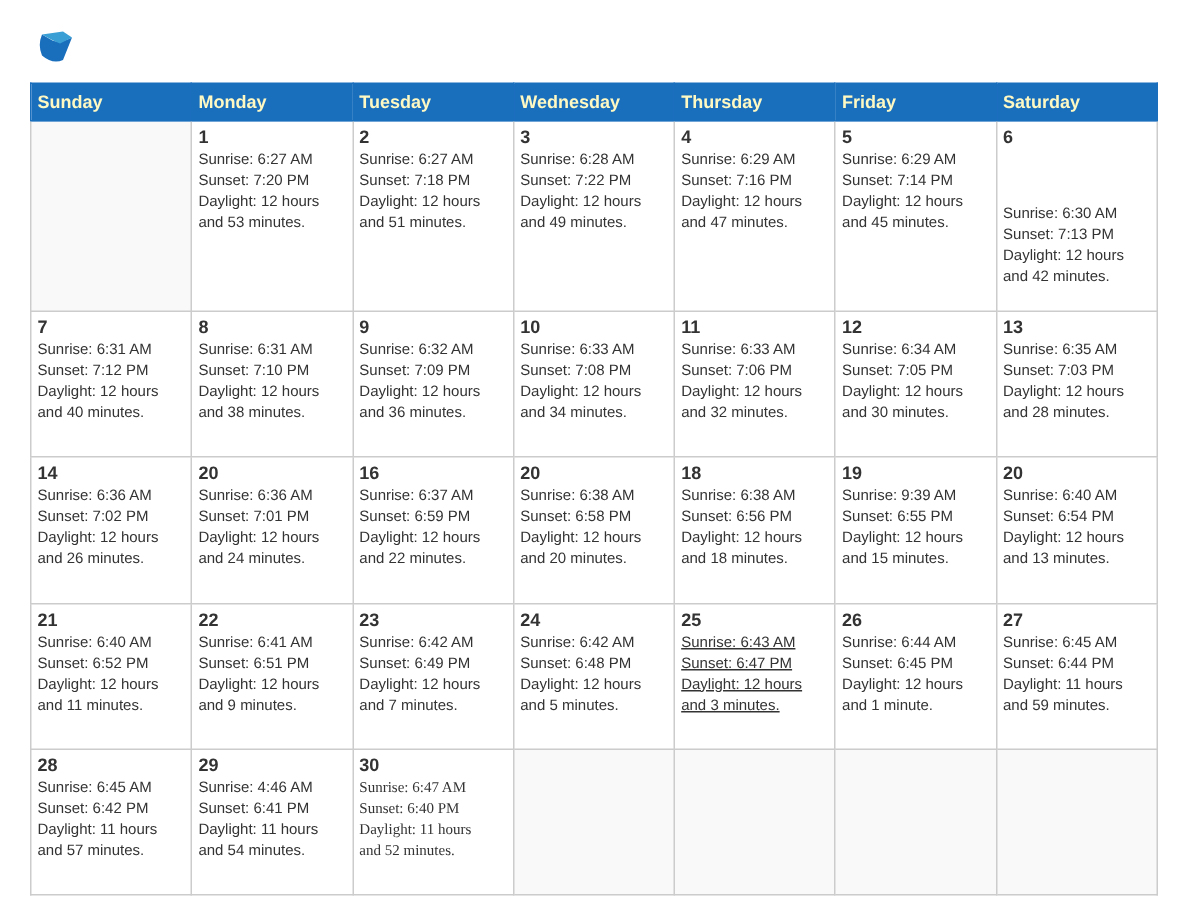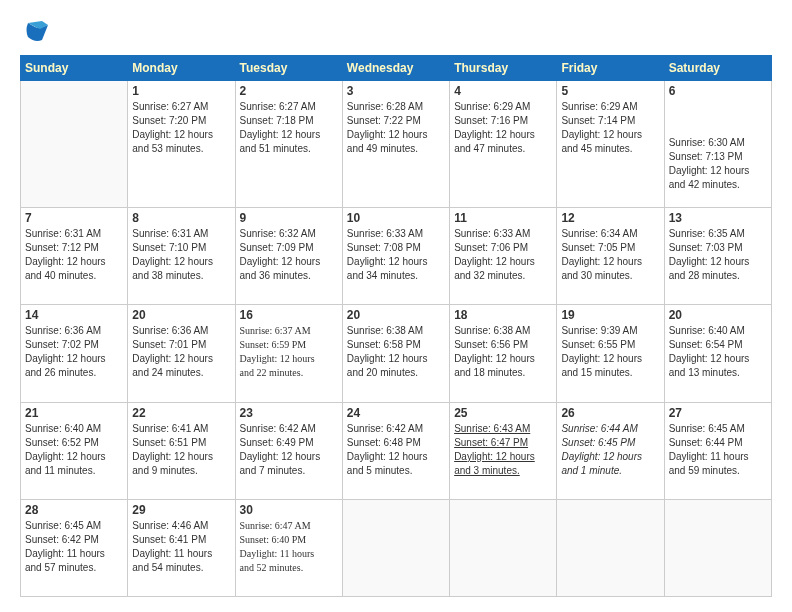--- a/index.html
+++ b/index.html
@@ -242,21 +242,21 @@
           </td>
           <td>
             <span class="day-num">20</span>
             <div class="day-info" style="white-space: pre-line;">Sunrise: 6:36 AM
 Sunset: 7:01 PM
 Daylight: 12 hours
 and 24 minutes.</div>
           </td>
           <td>
             <span class="day-num">16</span>
-            <div class="day-info" style="white-space: pre-line; font-family: Liberation Serif, serif;">Sunrise: 6:37 AM
+            <div class="day-info" style="white-space: pre-line;">Sunrise: 6:37 AM
 Sunset: 6:59 PM
 Daylight: 12 hours
 and 22 minutes.</div>
           </td>
           <td>
             <span class="day-num">20</span>
             <div class="day-info" style="white-space: pre-line;">Sunrise: 6:38 AM
 Sunset: 6:58 PM
 Daylight: 12 hours
 and 20 minutes.</div>
@@ -314,21 +314,21 @@
           </td>
           <td>
             <span class="day-num">25</span>
             <div class="day-info" style="white-space: pre-line; text-decoration: underline;">Sunrise: 6:43 AM
 Sunset: 6:47 PM
 Daylight: 12 hours
 and 3 minutes.</div>
           </td>
           <td>
             <span class="day-num">26</span>
-            <div class="day-info" style="white-space: pre-line; font-style: italic;">Sunrise: 6:44 AM
+            <div class="day-info" style="white-space: pre-line;">Sunrise: 6:44 AM
 Sunset: 6:45 PM
 Daylight: 12 hours
 and 1 minute.</div>
           </td>
           <td>
             <span class="day-num">27</span>
             <div class="day-info" style="white-space: pre-line;">Sunrise: 6:45 AM
 Sunset: 6:44 PM
 Daylight: 11 hours
 and 59 minutes.</div>

